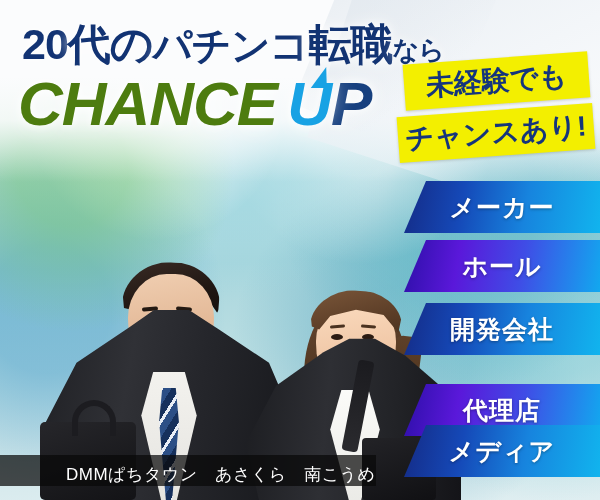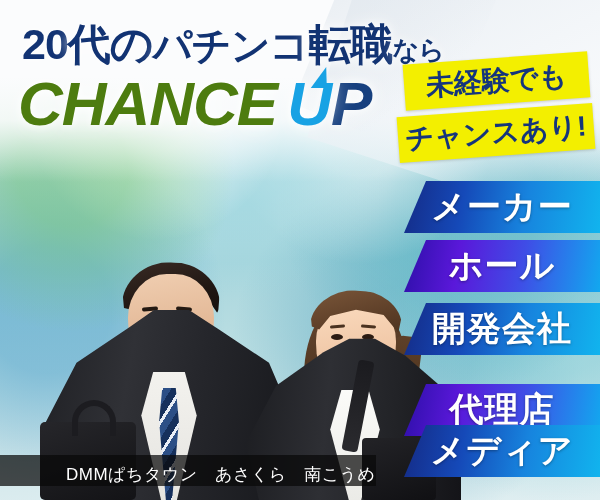--- a/index.html
+++ b/index.html
@@ -219,21 +219,21 @@
   .tag-2 {
     left:398px; top:110px; width:196px; height:46px;
     font-size:28px; transform:rotate(-4.2deg);
   }
 
   
   .cat-btn {
     position:absolute; right:0;
     width:196px; height:52px;
     display:flex; align-items:center; justify-content:center;
-    color:#ffffff; font-size:34px; font-weight:bold;
+    color:#ffffff; font-size:25px; font-weight:bold;
     letter-spacing:1px; white-space:nowrap;
     clip-path:polygon(22px 0, 100% 0, 100% 100%, 0 100%);
     text-shadow:0 1px 3px rgba(0,0,0,0.35);
   }
   .cat-blue   { background:linear-gradient(100deg,#142b86 0%,#1549b8 30%,#1784de 62%,#11b4ee 100%); }
   .cat-purple { background:linear-gradient(100deg,#2d0fa8 0%,#5a18da 28%,#3f4de6 60%,#12a8ef 100%); }
 
   .btn-1 { top:181px; }
   .btn-2 { top:240px; }
   .btn-3 { top:303px; }

